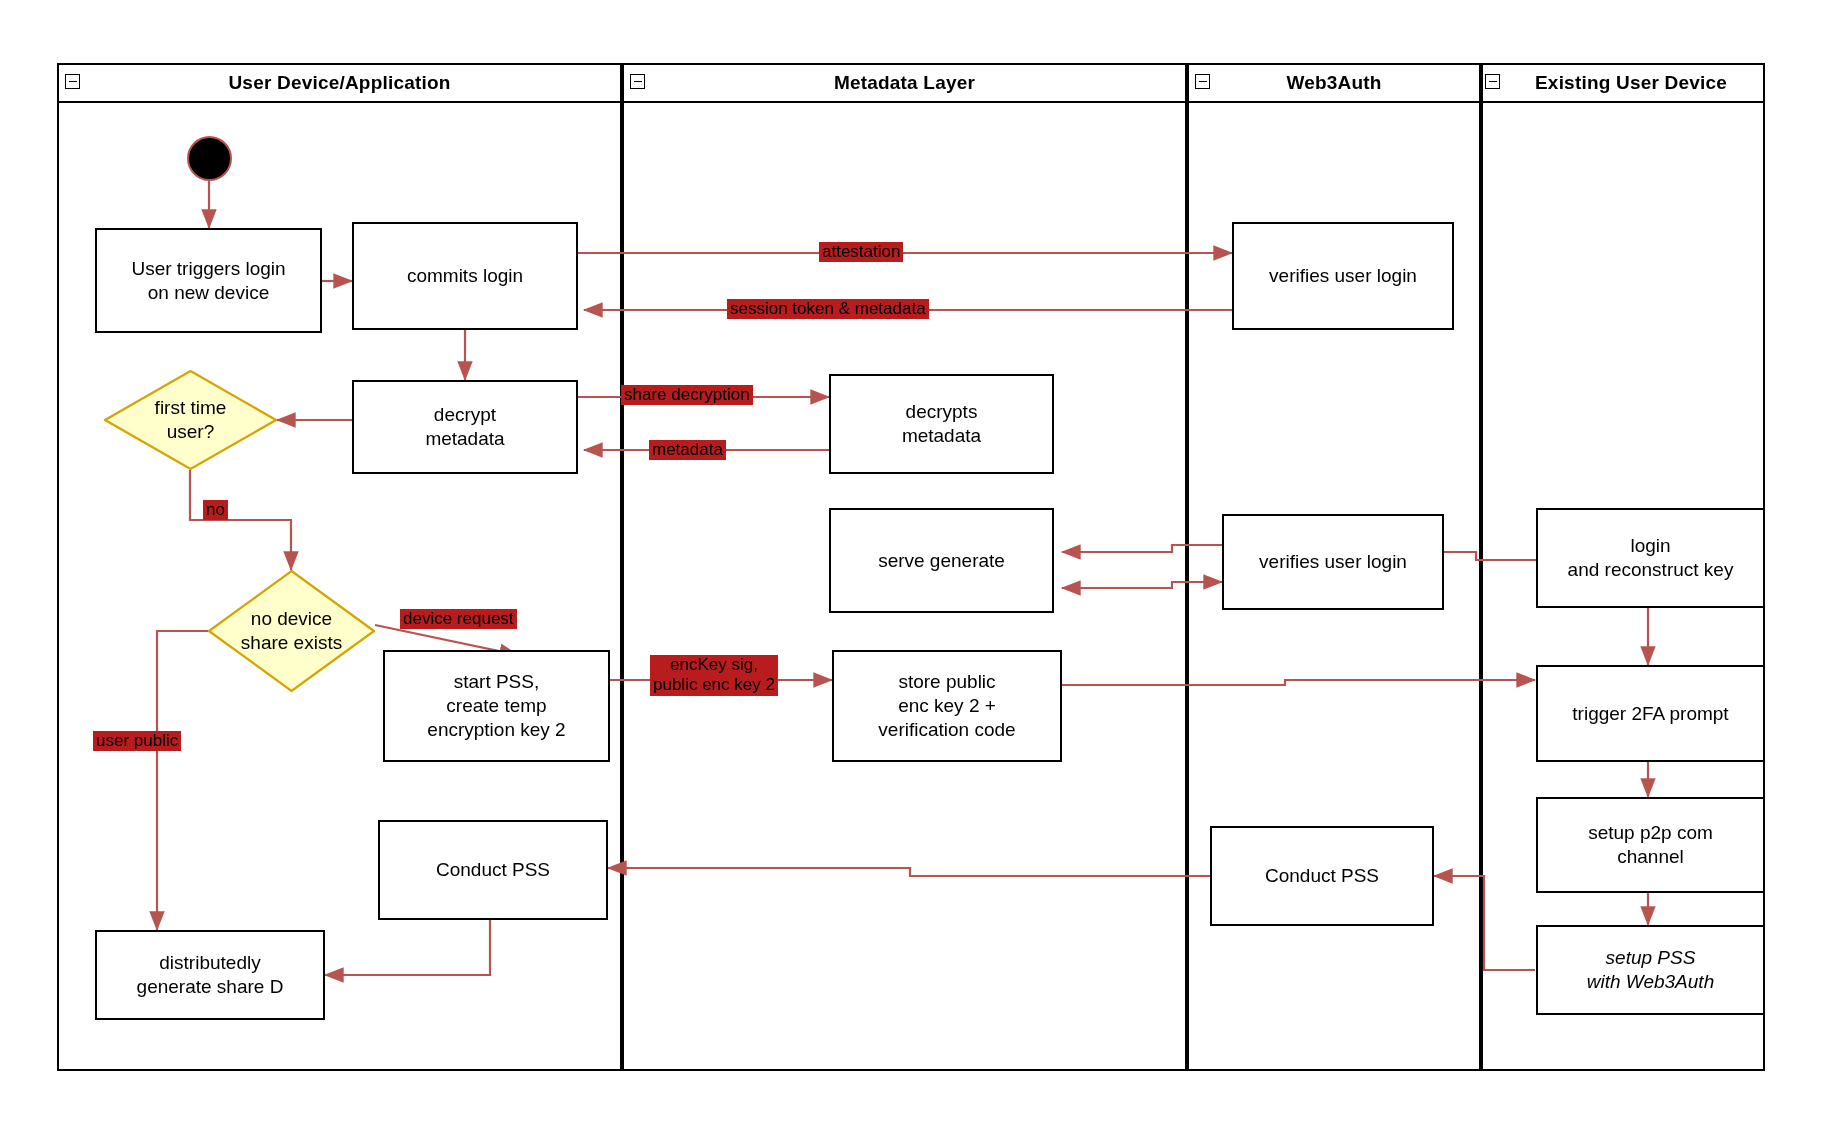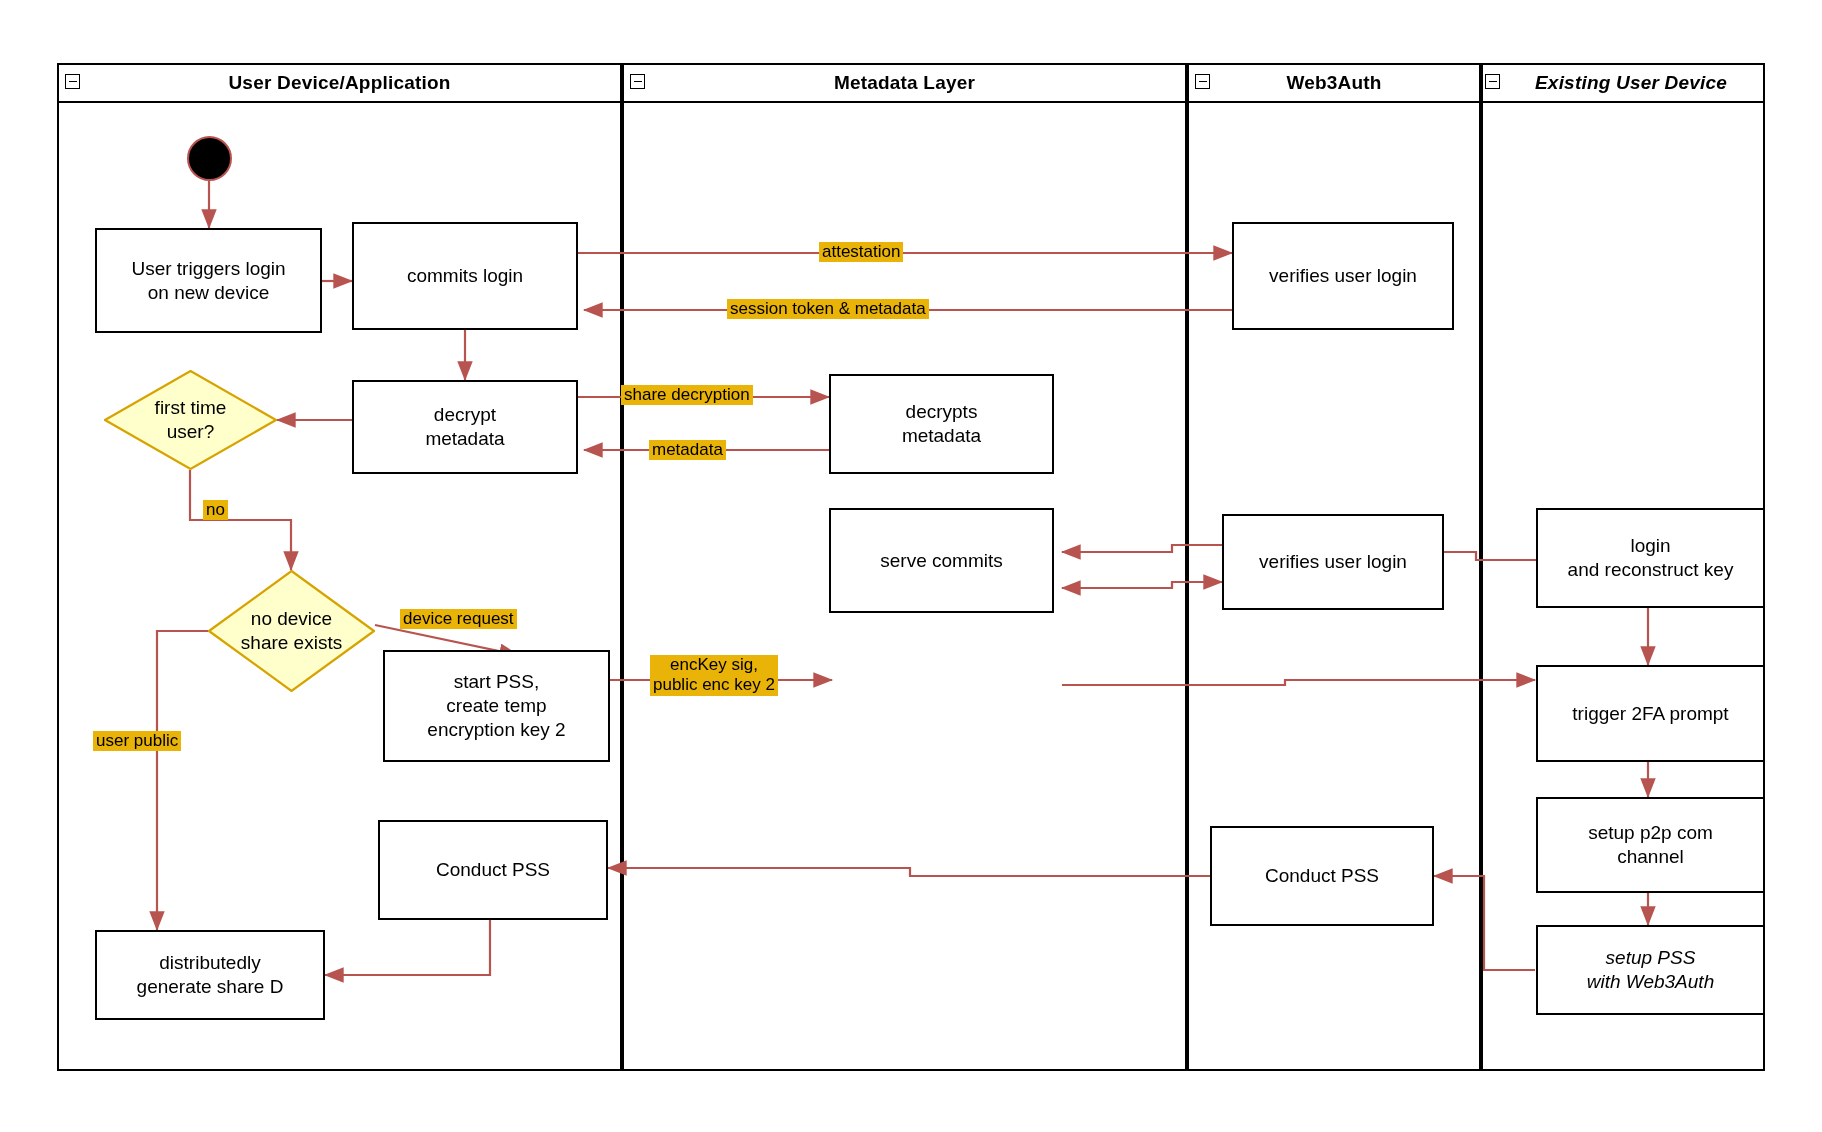--- a/index.html
+++ b/index.html
@@ -100,21 +100,21 @@
     position: absolute;
     border-radius: 50%;
     background: #000000;
     border: 2.5px solid #b85450;
     box-sizing: border-box;
   }
   .edge-label {
     position: absolute;
     font-size: 17px;
     line-height: 1.2;
-    background: #eab308;
+    background: #b91c1c;
     padding: 0 3px;
     text-align: center;
     white-space: nowrap;
     color: #000000;
   }
   svg.edges {
     position: absolute;
     left: 0;
     top: 0;
     width: 1822px;
@@ -144,21 +144,21 @@
   <div class="swimlane" style="left:1187px; top:63px; width:294px; height:1008px;">
     <div class="lane-header">
       <div class="collapse-box"></div>
       <div class="lane-title">Web3Auth</div>
     </div>
   </div>
 
   <div class="swimlane" style="left:1481px; top:63px; width:284px; height:1008px;">
     <div class="lane-header">
       <div class="collapse-box" style="left:2px;"></div>
-      <div class="lane-title" style="margin-left:16px;font-style:italic;">Existing User Device</div>
+      <div class="lane-title" style="margin-left:16px;">Existing User Device</div>
     </div>
   </div>
 
   <svg class="edges" viewBox="0 0 1822 1132">
     <defs>
       <marker id="arrow" markerWidth="10" markerHeight="10" refX="8.5" refY="3.5" orient="auto" markerUnits="strokeWidth">
         <path d="M0,0 L9,3.5 L0,7 z" fill="#b85450"></path>
       </marker>
     </defs>
     <g stroke="#b85450" stroke-width="2.2" fill="none" marker-end="url(#arrow)">
@@ -237,21 +237,21 @@
 
   <div class="decision" style="left:104px; top:370px; width:173px; height:100px;">
     <svg class="diamond-shape" viewBox="0 0 173 100" preserveAspectRatio="none">
       <polygon points="86.5,1 172,50 86.5,99 1,50" fill="#ffffcc" stroke="#d6a300" stroke-width="2.2"></polygon>
     </svg>
     <div class="dec-label" style="white-space:pre-line;">first time
 user?</div>
   </div>
 
   <div class="node" style="left:829px; top:508px; width:225px; height:105px;">
-    <span>serve commits</span>
+    <span>serve generate</span>
   </div>
 
   <div class="node" style="left:1222px; top:514px; width:222px; height:96px;">
     <span>verifies user login</span>
   </div>
 
   <div class="node" style="left:1536px; top:508px; width:229px; height:100px;">
     <span style="white-space:pre-line;">login
 and reconstruct key</span>
   </div>
@@ -263,20 +263,25 @@
     <div class="dec-label" style="white-space:pre-line;">no device
 share exists</div>
   </div>
 
   <div class="node" style="left:383px; top:650px; width:227px; height:112px;">
     <span style="white-space:pre-line;">start PSS,
 create temp
 encryption key 2</span>
   </div>
 
+  <div class="node" style="left:832px; top:650px; width:230px; height:112px;">
+    <span style="white-space:pre-line;">store public
+enc key 2 +
+verification code</span>
+  </div>
 
   <div class="node" style="left:1536px; top:665px; width:229px; height:97px;">
     <span>trigger 2FA prompt</span>
   </div>
 
   <div class="node" style="left:1536px; top:797px; width:229px; height:96px;">
     <span style="white-space:pre-line;">setup p2p com
 channel</span>
   </div>
 

